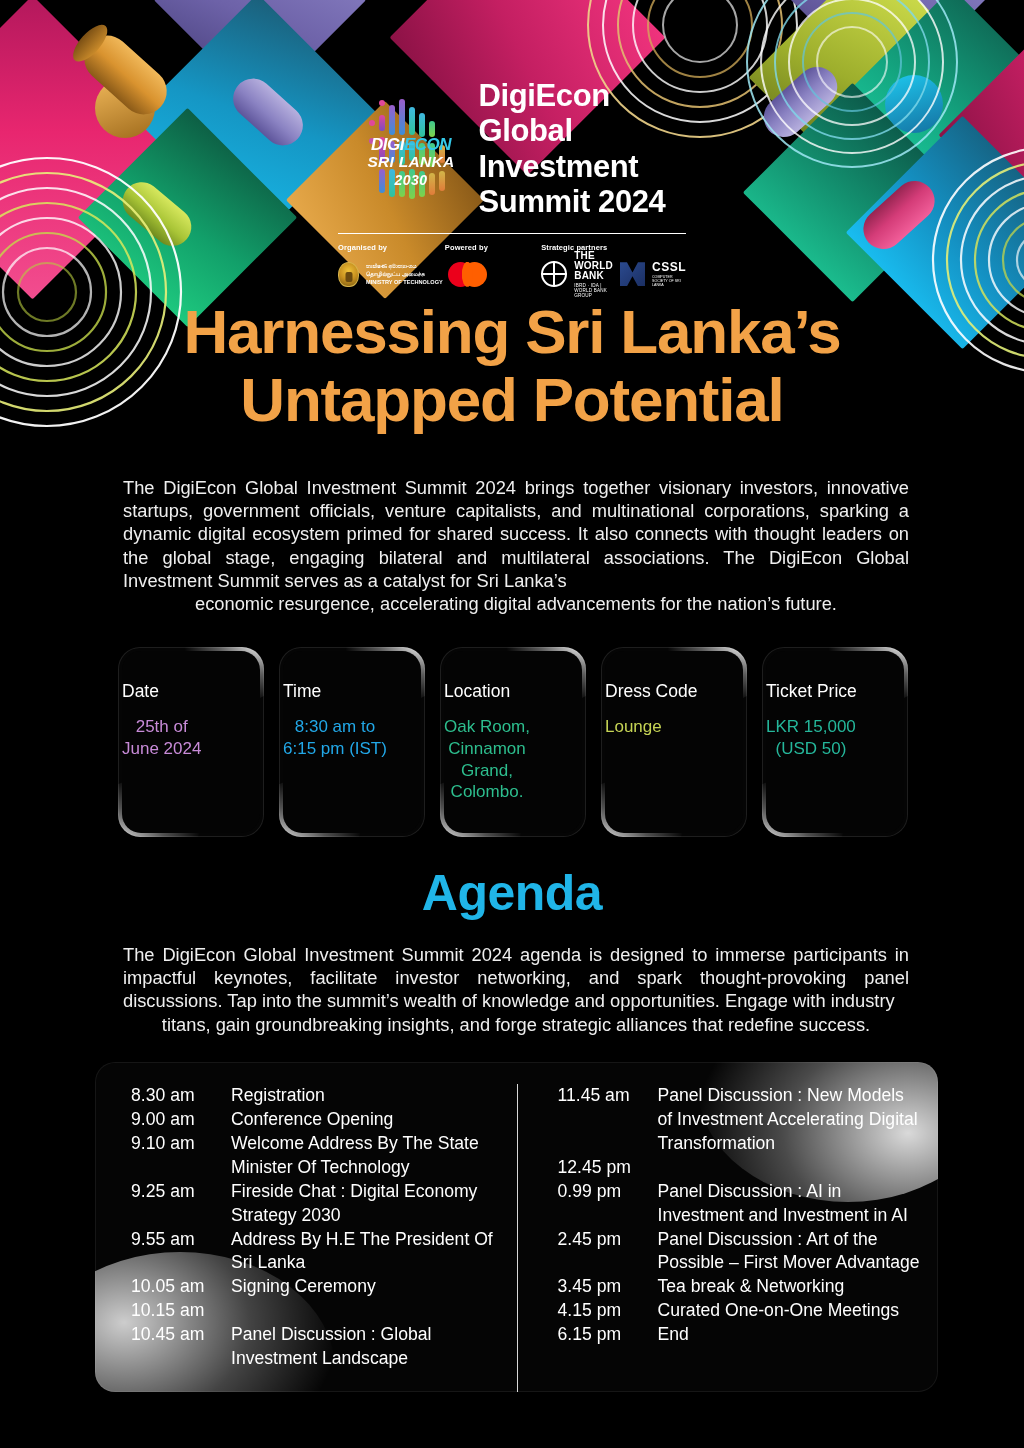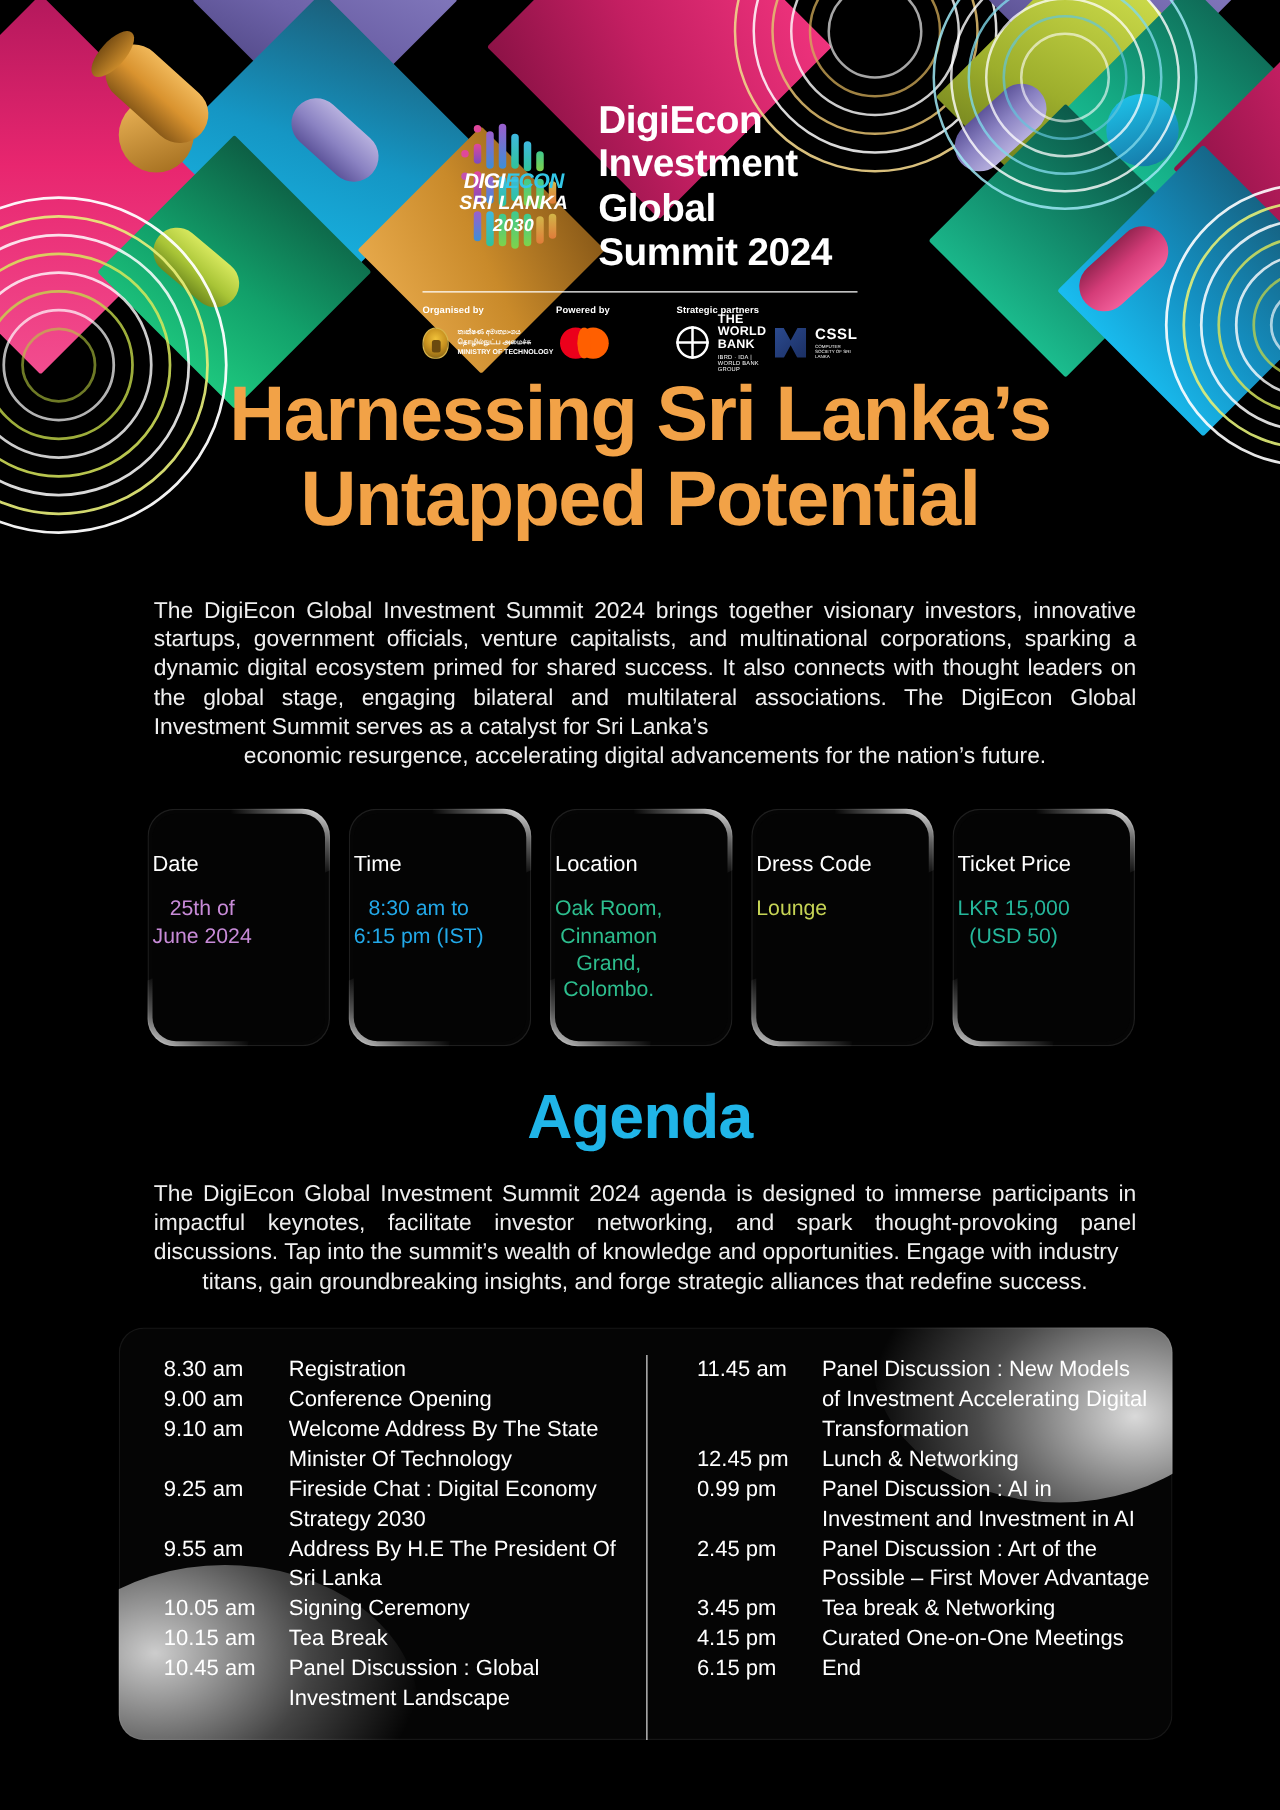--- a/index.html
+++ b/index.html
@@ -287,22 +287,22 @@
         <g font-family="Liberation Sans, sans-serif" font-weight="700" font-style="italic" text-anchor="middle">
           <text x="52" y="57" font-size="17" fill="#ffffff" letter-spacing="-0.5">DIGI<tspan fill="#33c8e8">ECON</tspan></text>
           <text x="52" y="74" font-size="15.5" fill="#ffffff" letter-spacing="0.3">SRI LANKA</text>
           <text x="52" y="92" font-size="14" fill="#ffffff" letter-spacing="0.5">2030</text>
         </g>
       </svg>
     </div>
 
     <div class="logo-title">
       <div>DigiEcon</div>
+      <div>Global</div>
       <div>Investment</div>
-      <div>Global</div>
       <div>Summit 2024</div>
     </div>
   </div>
 
   <div class="divider"></div>
 
   <div class="partners">
     <div class="pcol c1">
       <div class="plabel">Organised by</div>
       <div class="prow">
@@ -434,35 +434,33 @@
         <div class="ag-row">
           <div class="ag-time">9.55 am</div>
           <div class="ag-desc">Address By H.E The President Of Sri Lanka</div>
         </div>
         <div class="ag-row">
           <div class="ag-time">10.05 am</div>
           <div class="ag-desc">Signing Ceremony</div>
         </div>
         <div class="ag-row">
           <div class="ag-time">10.15 am</div>
-          <div class="ag-desc">Tea Break</div>
         </div>
         <div class="ag-row">
           <div class="ag-time">10.45 am</div>
           <div class="ag-desc">Panel Discussion : Global Investment Landscape</div>
         </div>
       </div>
     <div class="ag-col right" id="ag-right">
         <div class="ag-row">
           <div class="ag-time">11.45 am</div>
           <div class="ag-desc">Panel Discussion : New Models of Investment Accelerating Digital Transformation</div>
         </div>
         <div class="ag-row">
           <div class="ag-time">12.45 pm</div>
-          <div class="ag-desc">Lunch &amp; Networking</div>
         </div>
         <div class="ag-row">
           <div class="ag-time">0.99 pm</div>
           <div class="ag-desc">Panel Discussion : AI in Investment and Investment in AI</div>
         </div>
         <div class="ag-row">
           <div class="ag-time">2.45 pm</div>
           <div class="ag-desc">Panel Discussion : Art of the Possible – First Mover Advantage</div>
         </div>
         <div class="ag-row">

